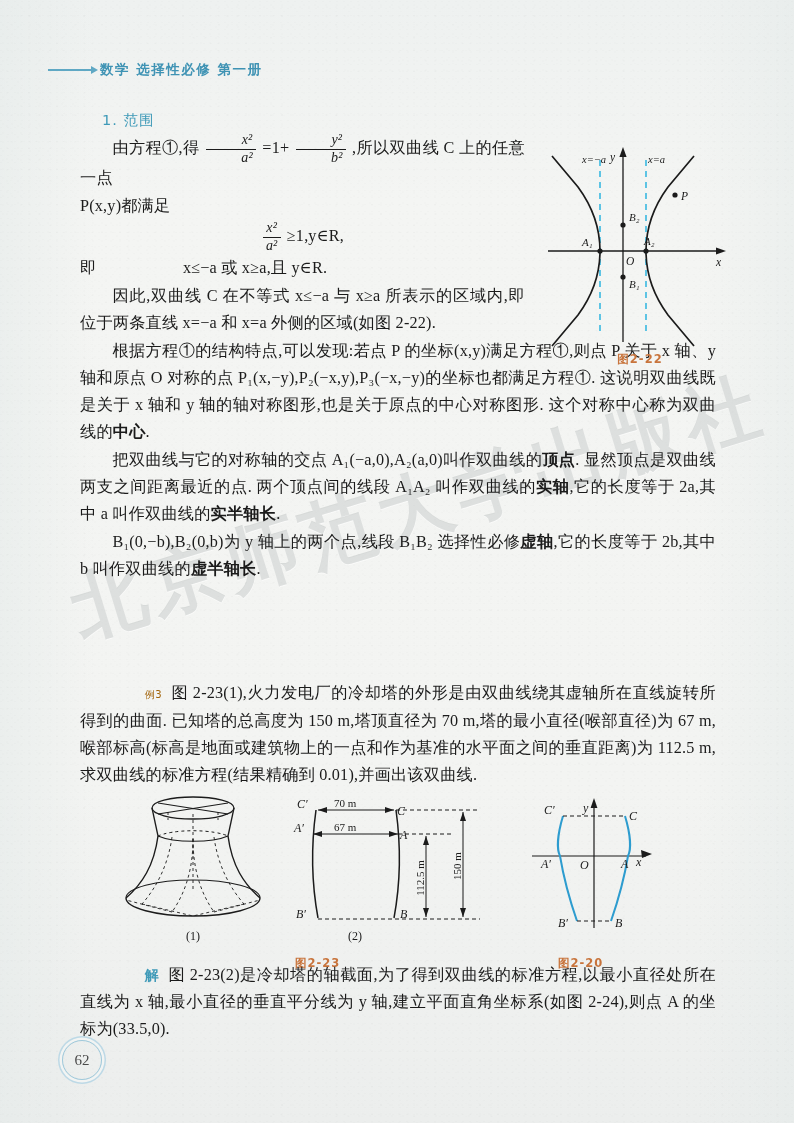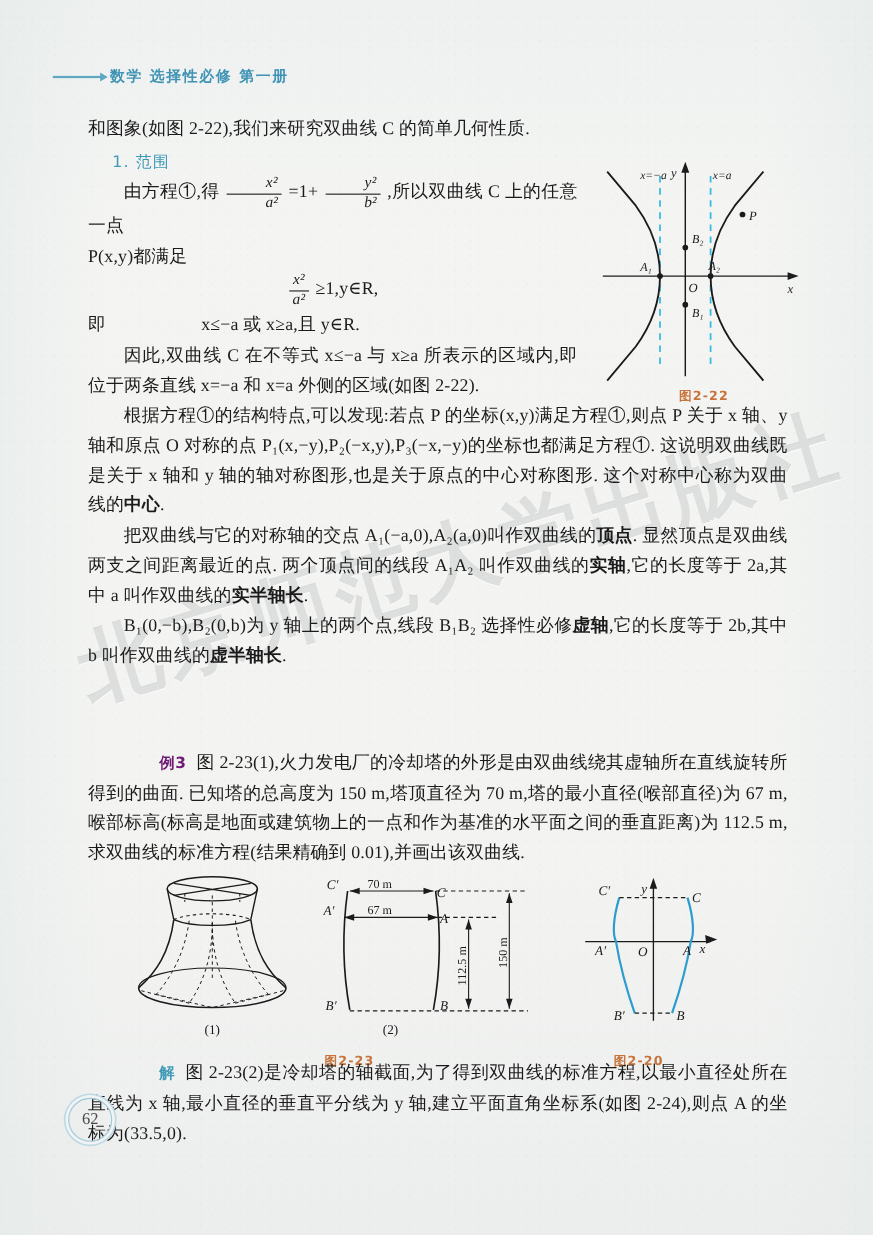--- a/index.html
+++ b/index.html
@@ -85,32 +85,32 @@
   .figcap{
     font-family:"DejaVu Sans","Liberation Sans",sans-serif;
     font-size:11.5px;font-weight:700;color:#c8743c;letter-spacing:1px;
     text-align:center;
   }
   
   #ex{position:absolute;left:80px;top:680px;width:636px;z-index:3;}
   .extag{
     display:inline-block;
     font-family:"DejaVu Sans","Liberation Sans",sans-serif;
-    font-size:14px;font-weight:700;color:#701a75;margin-right:9px;letter-spacing:.5px;
+    font-size:10px;font-weight:400;color:#a16207;margin-right:9px;letter-spacing:.5px;
   }
   .soltag{
     display:inline-block;
     font-family:"DejaVu Sans","Liberation Sans",sans-serif;
     font-size:14px;font-weight:700;color:#3f9ab8;margin-right:9px;letter-spacing:.5px;
   }
   
   #figs{position:absolute;left:80px;top:788px;width:640px;height:160px;z-index:3;}
   
   #pgno{
-    position:absolute;left:62px;top:998px;width:38px;height:38px;z-index:4;
+    position:absolute;left:62px;top:1040px;width:38px;height:38px;z-index:4;
     border:1.6px solid #9fc9db;border-radius:50%;
     display:flex;align-items:center;justify-content:center;
     box-shadow:0 0 0 2.5px #f2f4f3, 0 0 0 4px #bdd9e6;
   }
   #pgno span{
     font-family:"Liberation Serif","DejaVu Serif",serif;
     font-size:15px;color:#4a4a4a;
   }
 </style>
 </head>
@@ -123,21 +123,20 @@
   <span>北京师范大学出版社</span>
 </div>
 
 <div id="runhead">
   <div class="rule"></div>
   <div class="ht">数学 选择性必修 第一册</div>
 </div>
 
 <div id="col">
 
-  <p class="p">和图象(如图 2-22),我们来研究双曲线 C 的简单几何性质.</p>
 
   <div class="sec">1. 范围</div>
 
   <p class="p ind narrow">
     <span>由方程①,得</span>
     <span class="frac">
       <span class="n it">x²</span>
       <span class="d it">a²</span>
     </span>
     <span>=1+</span>

